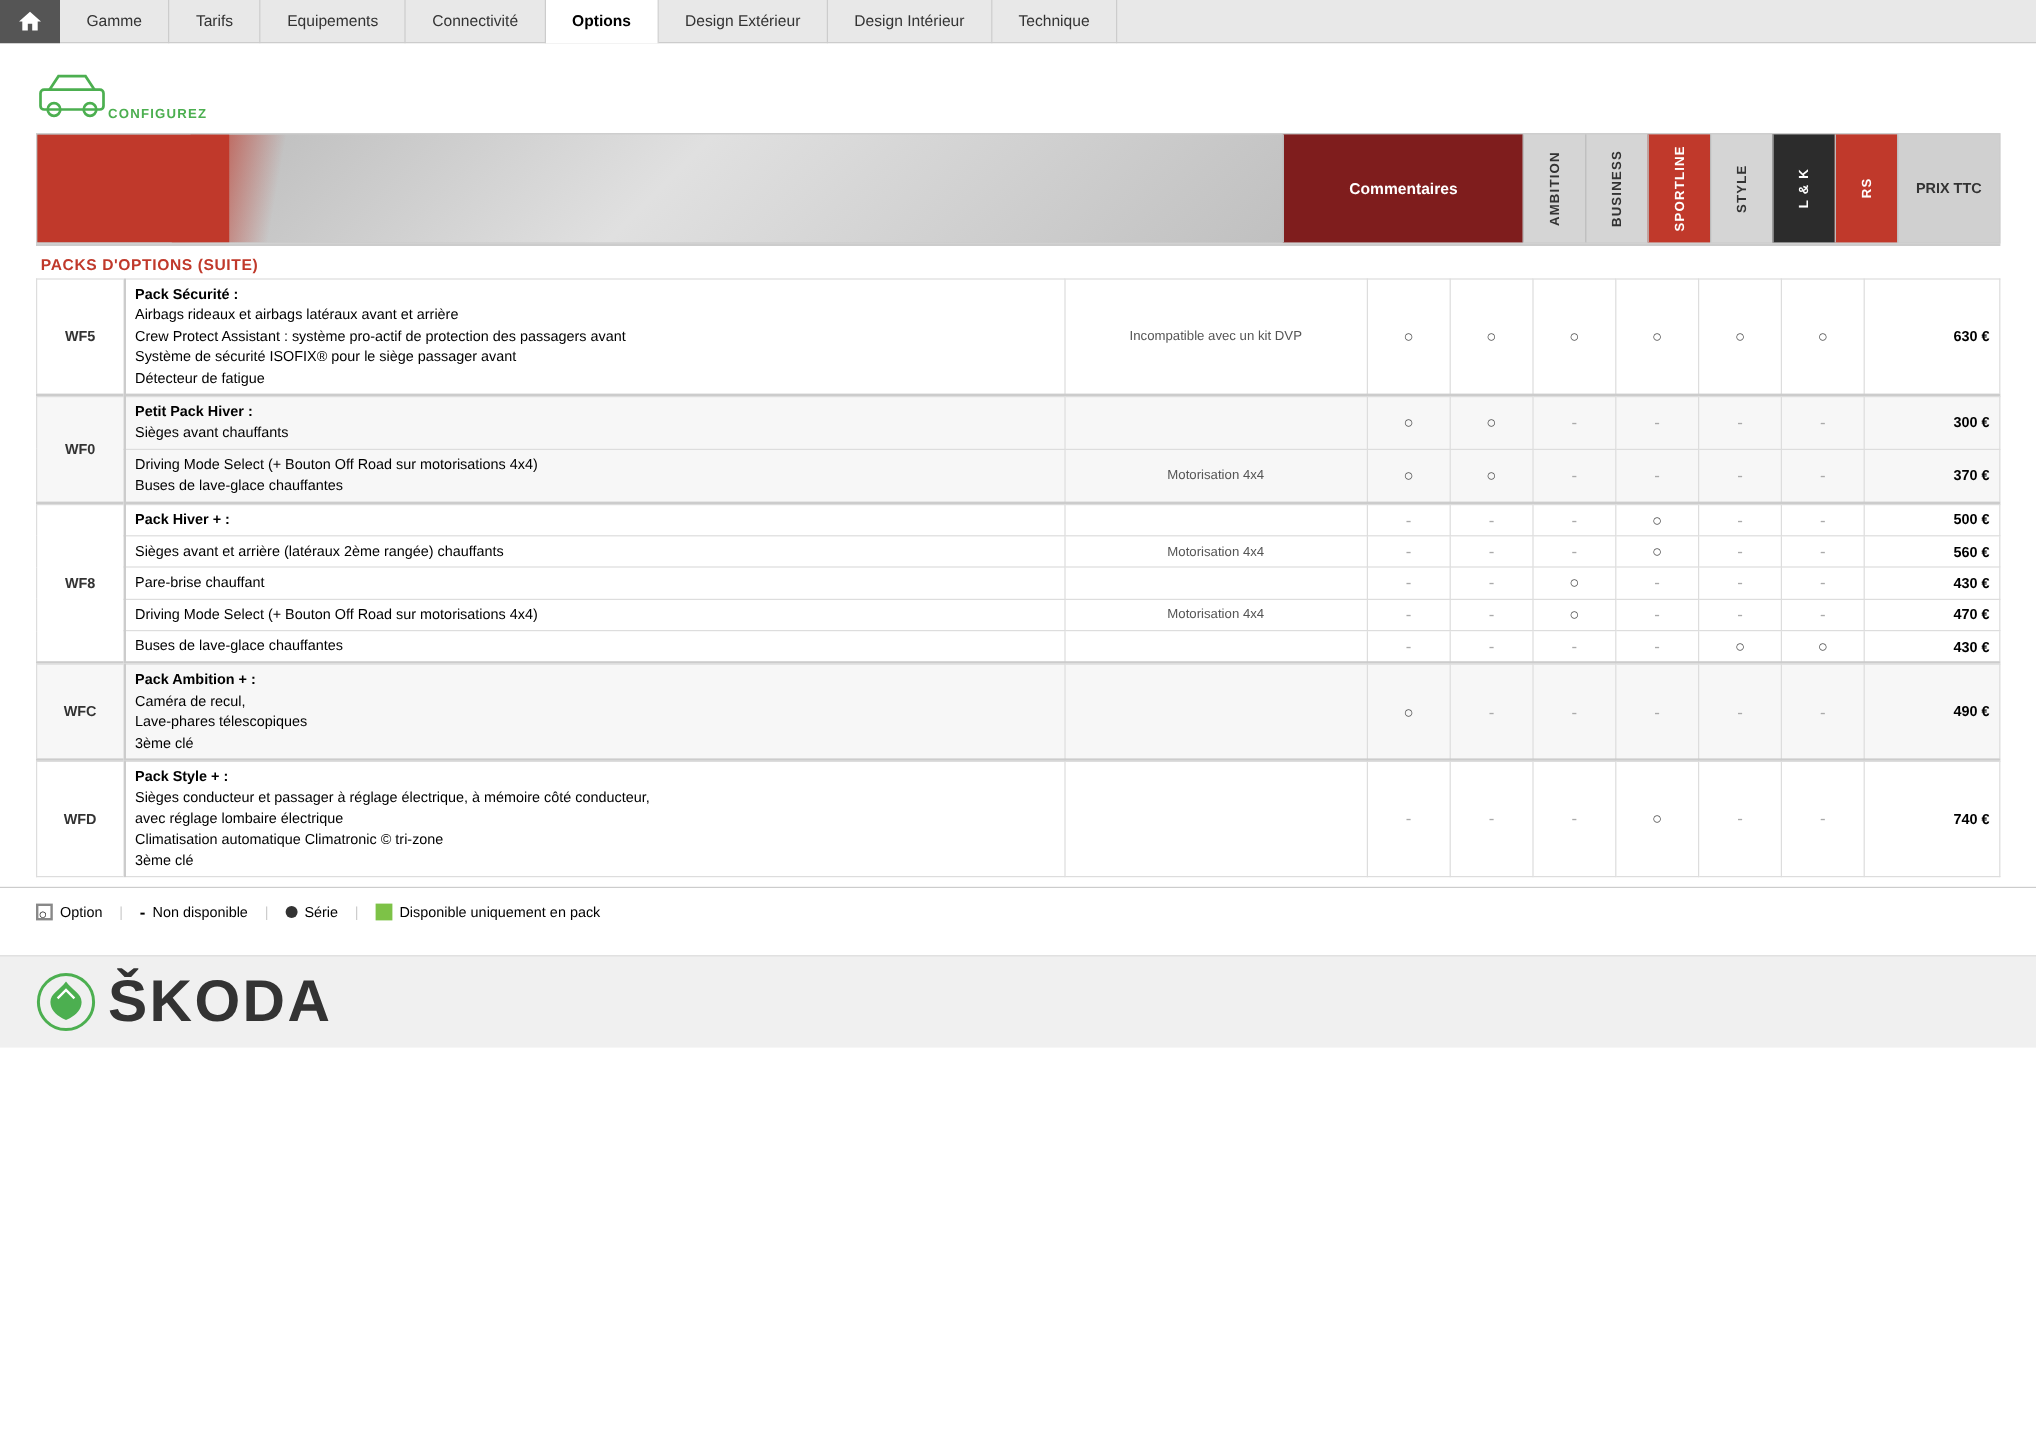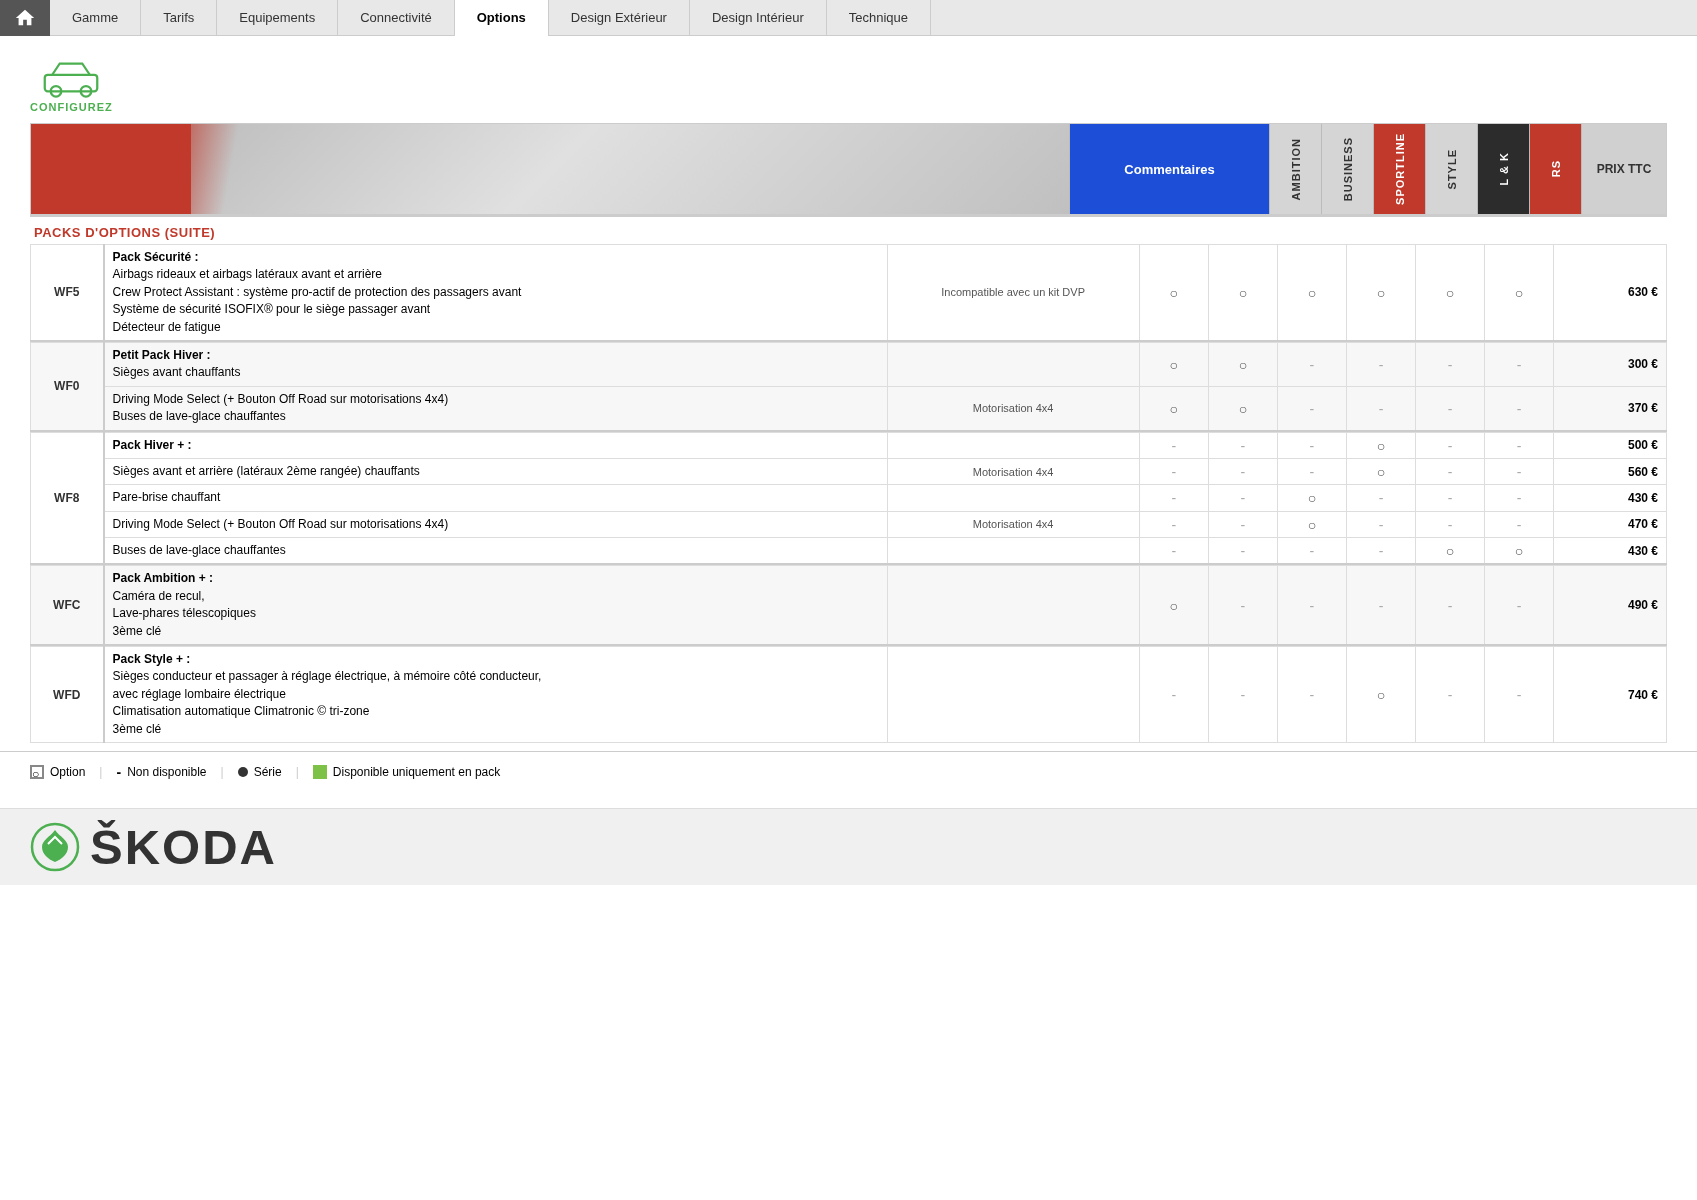--- a/index.html
+++ b/index.html
@@ -37,21 +37,21 @@
     }
 
     
     .page-header {
       display: flex;
       align-items: flex-start;
       justify-content: space-between;
       padding: 20px 30px 10px 30px;
     }
     .configurez-btn {
-      display: flex; flex-direction: column; align-items: center;
+      display: flex; flex-direction: row; align-items: flex-end;
       cursor: pointer;
     }
     .configurez-btn svg { width: 60px; height: 45px; }
     .configurez-label {
       font-size: 11px;
       color: #4caf50;
       font-weight: bold;
       letter-spacing: 1px;
     }
 
@@ -80,21 +80,21 @@
     .th-main::after {
       content: '';
       position: absolute;
       left: 120px; top: 0; bottom: 0;
       width: 80px;
       background: linear-gradient(to right, #c0392b, transparent);
       transform: skewX(-10deg);
     }
     .th-commentaires {
       width: 200px;
-      background: #1d4ed8;
+      background: #7f1d1d;
       display: flex; align-items: center; justify-content: center;
       color: white;
       font-weight: bold;
       font-size: 13px;
       border-left: 1px solid #bbb;
     }
     .th-col {
       width: 50px;
       display: flex; align-items: center; justify-content: center;
       border-left: 1px solid #bbb;

